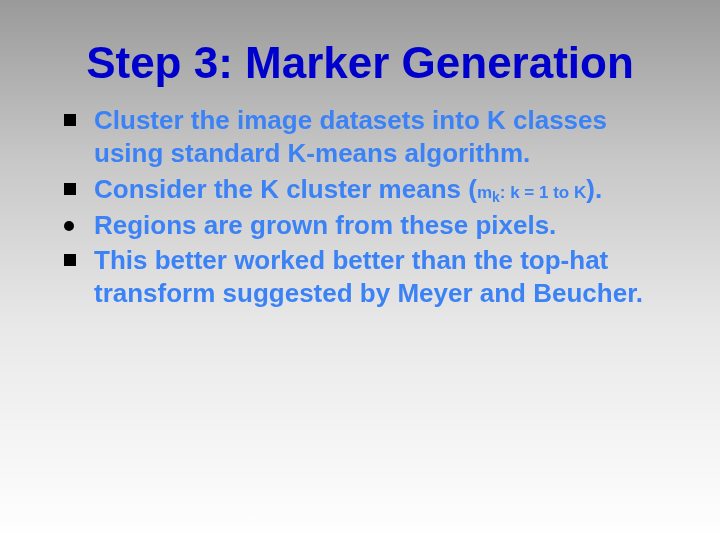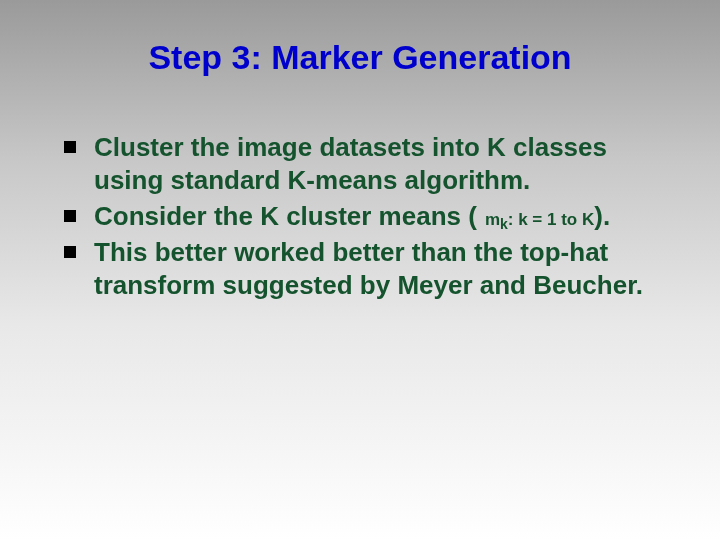--- a/index.html
+++ b/index.html
@@ -4,32 +4,32 @@
 <style>
   * { margin: 0; padding: 0; box-sizing: border-box; }
   html, body { width: 720px; height: 540px; overflow: hidden; }
   body {
     font-family: Arial, Helvetica, sans-serif;
     background: linear-gradient(to bottom, #9a9a9a 0%, #c8c8c8 30%, #e8e8e8 60%, #ffffff 100%);
     padding: 30px 50px 30px 50px;
   }
   .title {
     color: #0000cc;
-    font-size: 34px;
+    font-size: 44px;
     font-weight: bold;
     text-align: center;
-    margin-bottom: 54px;
+    margin-bottom: 16px;
     margin-top: 8px;
   }
   .bullets {
     list-style: none;
     padding-left: 14px;
   }
   .bullets li {
-    color: #14532d;
+    color: #3b82f6;
     font-size: 26px;
     font-weight: bold;
     line-height: 1.28;
     padding-left: 30px;
     position: relative;
     margin-bottom: 2px;
   }
   .square-bullet::before {
     content: "";
     position: absolute;
@@ -42,25 +42,26 @@
   .round-bullet::before {
     content: "";
     position: absolute;
     left: 0;
     top: 12px;
     width: 10px;
     height: 10px;
     background: #000;
     border-radius: 50%;
   }
-  .sub { font-size: 17px; vertical-align: baseline; margin-left: 8px; }
+  .sub { font-size: 17px; vertical-align: baseline; }
   .subk { font-size: 14px; vertical-align: sub; }
 </style>
 </head>
 <body>
 
 <h1 class="title">Step 3: Marker Generation</h1>
 
 <ul class="bullets">
   <li class="square-bullet">Cluster the image datasets into K classes using standard K-means algorithm.</li>
   <li class="square-bullet">Consider the K cluster means (<span class="sub">m<span class="subk">k</span>: k = 1 to K</span>).</li>
+  <li class="round-bullet">Regions are grown from these pixels.</li>
   <li class="square-bullet">This better worked better than the top-hat transform suggested by Meyer and Beucher.</li>
 </ul>
 
 </body></html>

